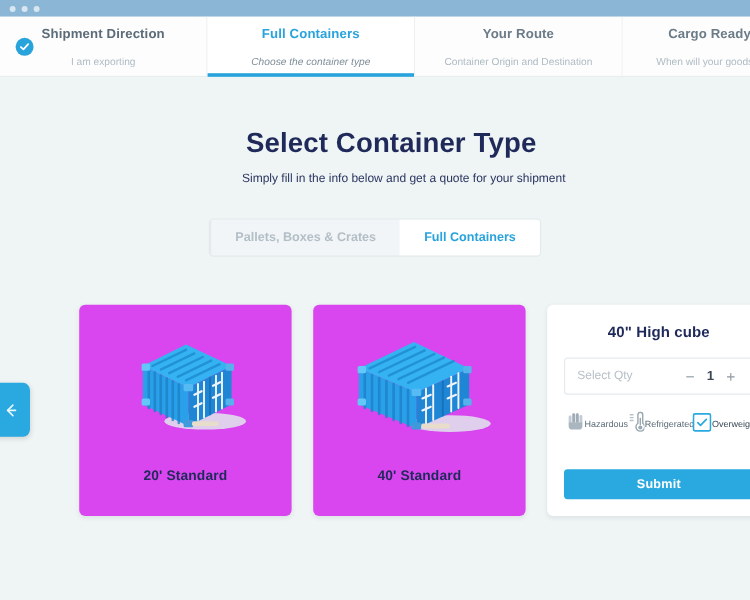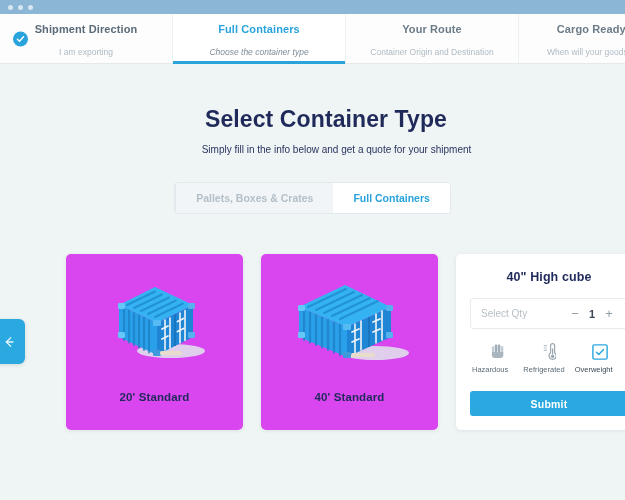--- a/index.html
+++ b/index.html
@@ -123,21 +123,21 @@
     color: #8f9ba3; font-size: 13px; cursor: pointer; line-height: 1;
     font-family: "Liberation Sans", sans-serif;
   }
   .qty-val { font-size: 11px; font-weight: 700; color: #3b4656; width: 18px; text-align: center; }
 
   .options {
     display: flex; justify-content: space-between;
     margin-top: 13px; padding: 0 2px;
   }
   .option {
-    display: flex; flex-direction: column; 
+    display: flex; flex-direction: row; align-items: center;
     cursor: pointer; width: 54px;
   }
   .option-icon { height: 19px; display: flex; align-items: center; justify-content: center; }
   .option-label { margin-top: 4px; font-size: 7.5px; color: #5c6b77; white-space: nowrap; }
   .option.selected .option-label { color: #3b4a57; }
 
   .submit-btn {
     margin-top: auto; margin-bottom: 14px;
     height: 25px; width: 100%;
     background: #2aa9e0; border: none; border-radius: 3px;

